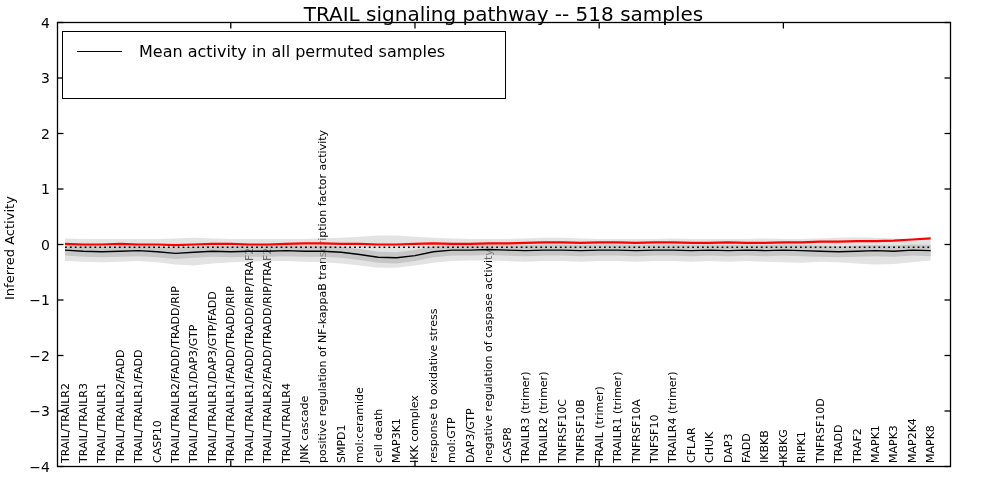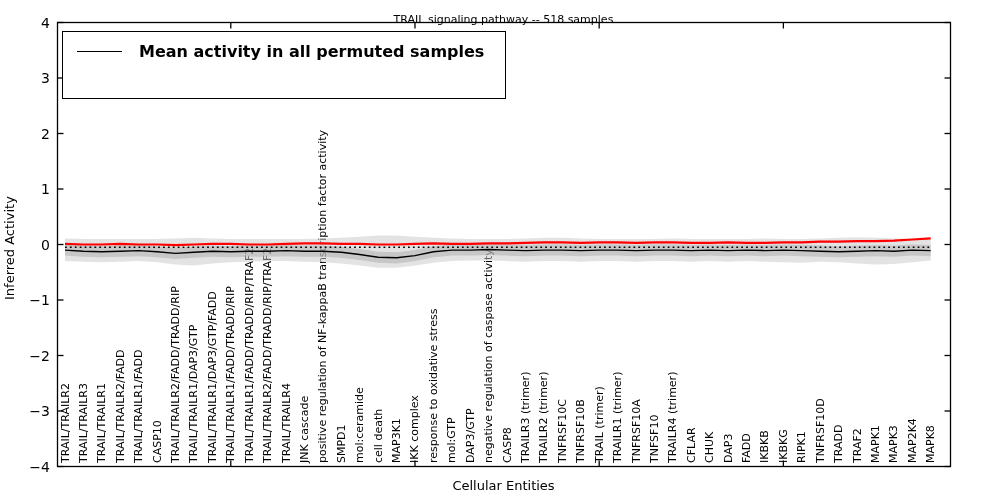--- a/index.html
+++ b/index.html
@@ -3,21 +3,21 @@
 <meta charset="utf-8">
 <style>
   html,body{margin:0;padding:0;background:#ffffff;}
   #figure{
     position:relative;width:1000px;height:500px;background:#ffffff;
     font-family:"DejaVu Sans","Liberation Sans",sans-serif;color:#000;
     overflow:hidden;
   }
   #title{
     position:absolute;left:57px;top:2px;width:893px;text-align:center;
-    font-size:11px;color:#000;margin-top:11px;
+    font-size:20px;color:#000;
   }
   #ylabel{
     position:absolute;left:2px;top:300px;transform:rotate(-90deg);
     transform-origin:0 0;white-space:nowrap;font-size:13px;
   }
   #xlabel{
     position:absolute;left:57px;top:478px;width:893px;text-align:center;
     font-size:13px;
   }
   .ytick-label{
@@ -26,34 +26,32 @@
   }
   .cat-label{
     position:absolute;transform:rotate(-90deg);transform-origin:0 0;
     white-space:nowrap;font-size:11px;line-height:11px;color:#000;
   }
   #chart-svg{position:absolute;left:0;top:0;}
   #legend{
     position:absolute;left:62px;top:31px;width:444px;height:68px;
     border:1.6px solid #000;background:#ffffff;box-sizing:border-box;
     padding-top:5px;
-    font-weight:bold;
   }
   .legend-row{display:flex;align-items:center;height:28px;}
   .legend-sample{width:45px;margin-left:14px;margin-right:17px;border-top-style:solid;border-top-width:1.6px;}
   .legend-label{font-size:16px;}
 </style>
 </head>
 <body>
 
 <div id="figure">
 
   <div id="title">TRAIL signaling pathway -- 518 samples</div>
   <div id="ylabel">Inferred Activity</div>
-  <div id="xlabel">Cellular Entities</div>
 
   <div id="ytick-labels">
       <div class="ytick-label" style="left: 16px; top: 13.5px;">4</div>
       <div class="ytick-label" style="left: 16px; top: 69px;">3</div>
       <div class="ytick-label" style="left: 16px; top: 124.5px;">2</div>
       <div class="ytick-label" style="left: 16px; top: 180px;">1</div>
       <div class="ytick-label" style="left: 16px; top: 235.5px;">0</div>
       <div class="ytick-label" style="left: 16px; top: 291px;">−1</div>
       <div class="ytick-label" style="left: 16px; top: 346.5px;">−2</div>
       <div class="ytick-label" style="left: 16px; top: 402px;">−3</div>

